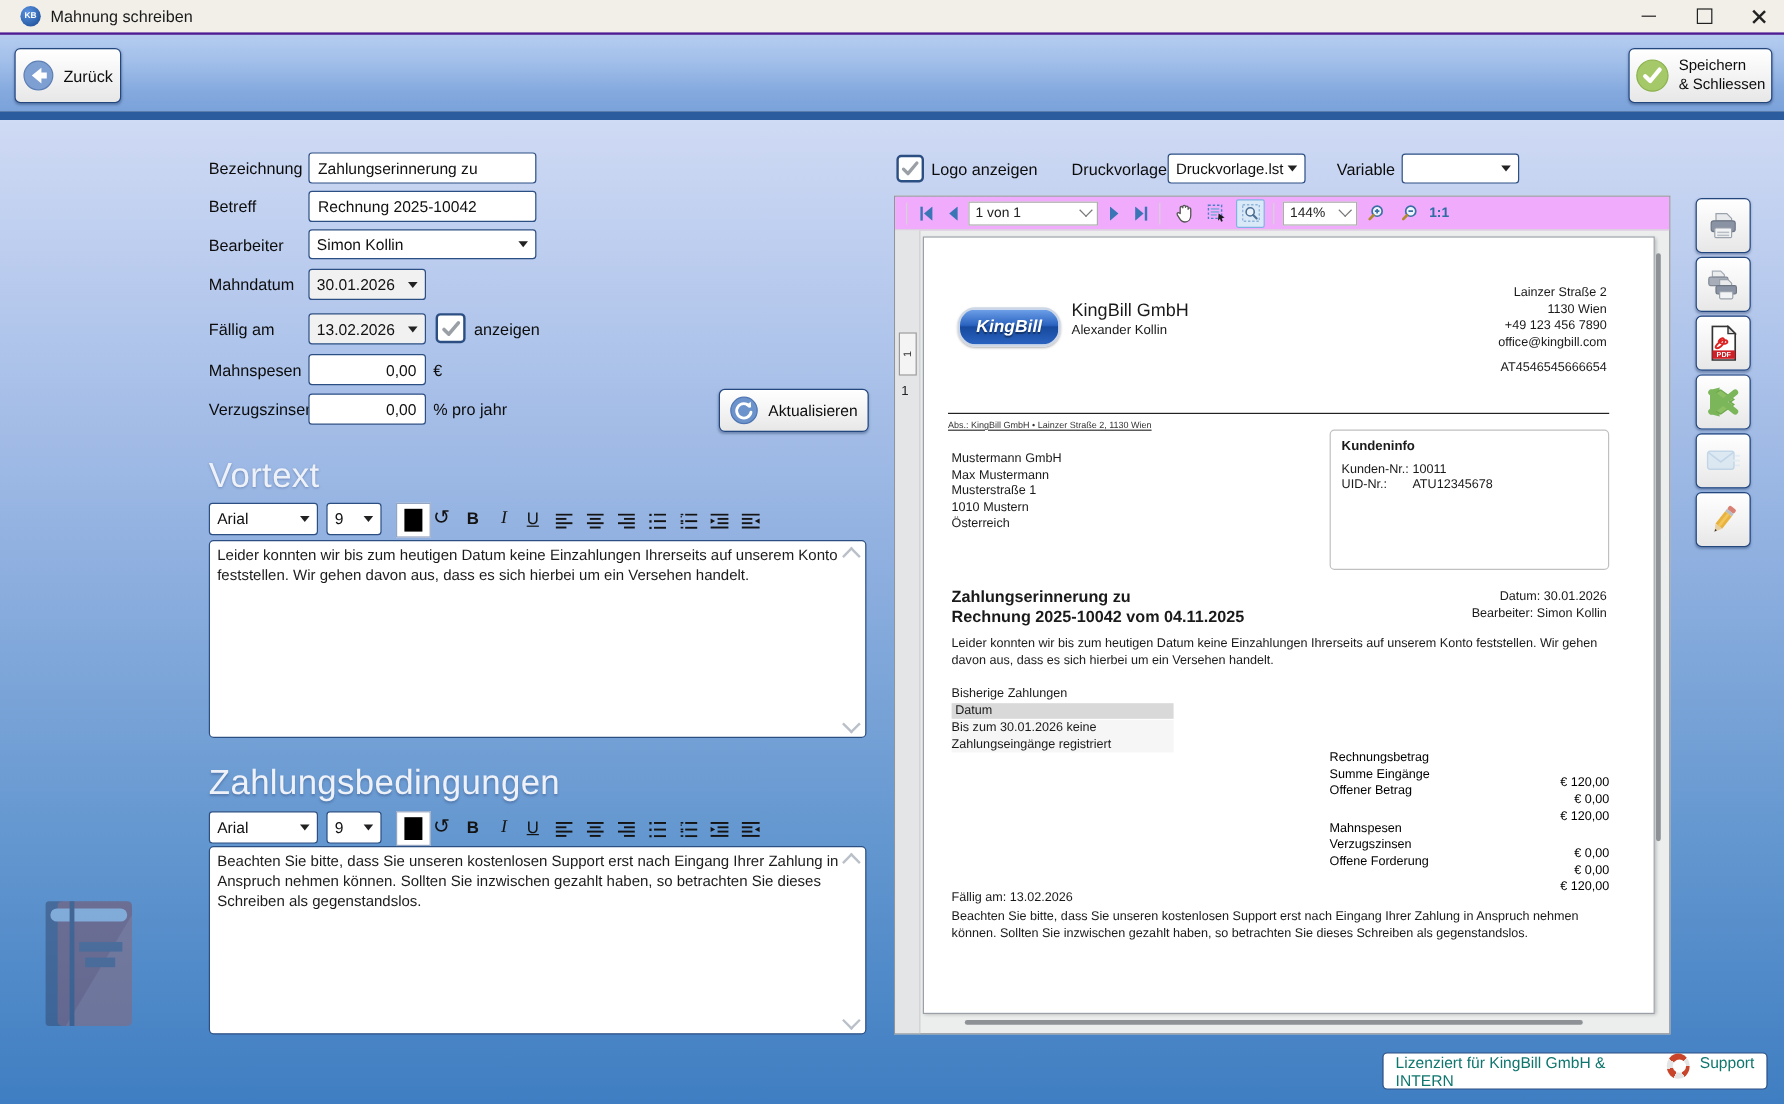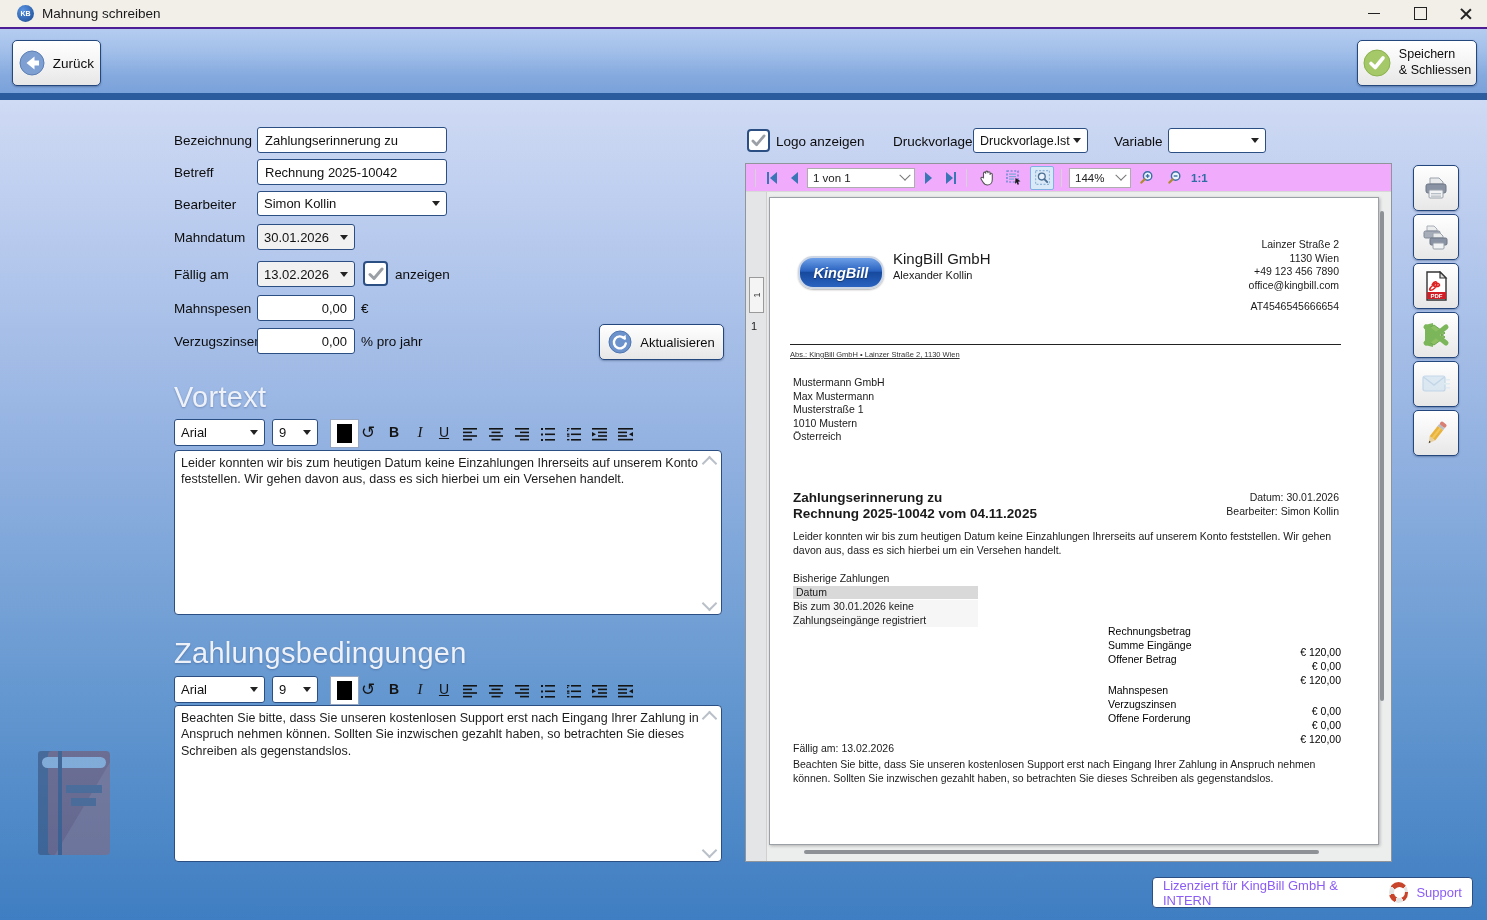--- a/index.html
+++ b/index.html
@@ -91,22 +91,22 @@
   .grayhdr{position:absolute;left:23px;top:388px;width:185px;height:13px;background:#d9d9d9;
            font-size:10.5px;padding:0 3px;box-sizing:border-box;}
   .amr{position:absolute;width:233px;left:338px;font-size:10.5px;display:flex;}
   .amr .v{margin-left:auto;margin-top:21px;}
 
   
   .sidebtn{width:44px;height:44px;}
 
   
   .license{position:absolute;left:1152px;top:877px;width:321px;height:31px;background:#fff;
-           border:1px solid #2c4f83;border-radius:4px;display:flex;align-items:center;
-           font-size:13px;color:#8b5cf6;padding:0 10px;box-sizing:border-box;}
+           border:1px solid #2c4f83;border-radius:4px;display:flex;align-items:flex-start;
+           font-size:13px;color:#0f766e;padding:0 10px;box-sizing:border-box;}
   .buoy{width:21px;height:21px;border-radius:50%;margin:0 8px 0 14px;position:relative;
         background:conic-gradient(#c8452c 0 45deg,#e4e4e4 45deg 90deg,#c8452c 90deg 150deg,#e4e4e4 150deg 200deg,#c8452c 200deg 255deg,#e4e4e4 255deg 310deg,#c8452c 310deg 360deg);}
   .buoy::after{content:"";position:absolute;left:5px;top:5px;width:11px;height:11px;border-radius:50%;background:#fff;}
 </style>
 </head>
 <body>
 
 <div id="app">
 
   <div class="main-bg"></div>
@@ -525,20 +525,27 @@
       <div class="doc tiny" style="left:20px;top:152px;text-decoration:underline;color:#333;">Abs.: KingBill GmbH • Lainzer Straße 2, 1130 Wien</div>
 
       <div class="doc small" style="left:23px;top:178px;">
         <div>Mustermann GmbH</div>
         <div>Max Mustermann</div>
         <div>Musterstraße 1</div>
         <div>1010 Mustern</div>
         <div>Österreich</div>
       </div>
 
+      <div class="kibox">
+        <div class="doc" style="left:9px;top:7px;font-size:11px;font-weight:bold;position:absolute;">Kundeninfo</div>
+        <div class="doc small" style="left:9px;top:26px;position:absolute;">Kunden-Nr.:</div>
+        <div class="doc small" style="left:68px;top:26px;position:absolute;">10011</div>
+        <div class="doc small" style="left:9px;top:39px;position:absolute;">UID-Nr.:</div>
+        <div class="doc small" style="left:68px;top:39px;position:absolute;">ATU12345678</div>
+      </div>
 
       <div class="doc" style="left:23px;top:292px;font-size:13.5px;font-weight:bold;line-height:16px;">
         <div>Zahlungserinnerung zu</div>
         <div>Rechnung 2025-10042 vom 04.11.2025</div>
       </div>
       <div class="doc small" style="right:39px;top:293px;text-align:right;">
         <div>Datum: 30.01.2026</div>
         <div>Bearbeiter: Simon Kollin</div>
       </div>
 

